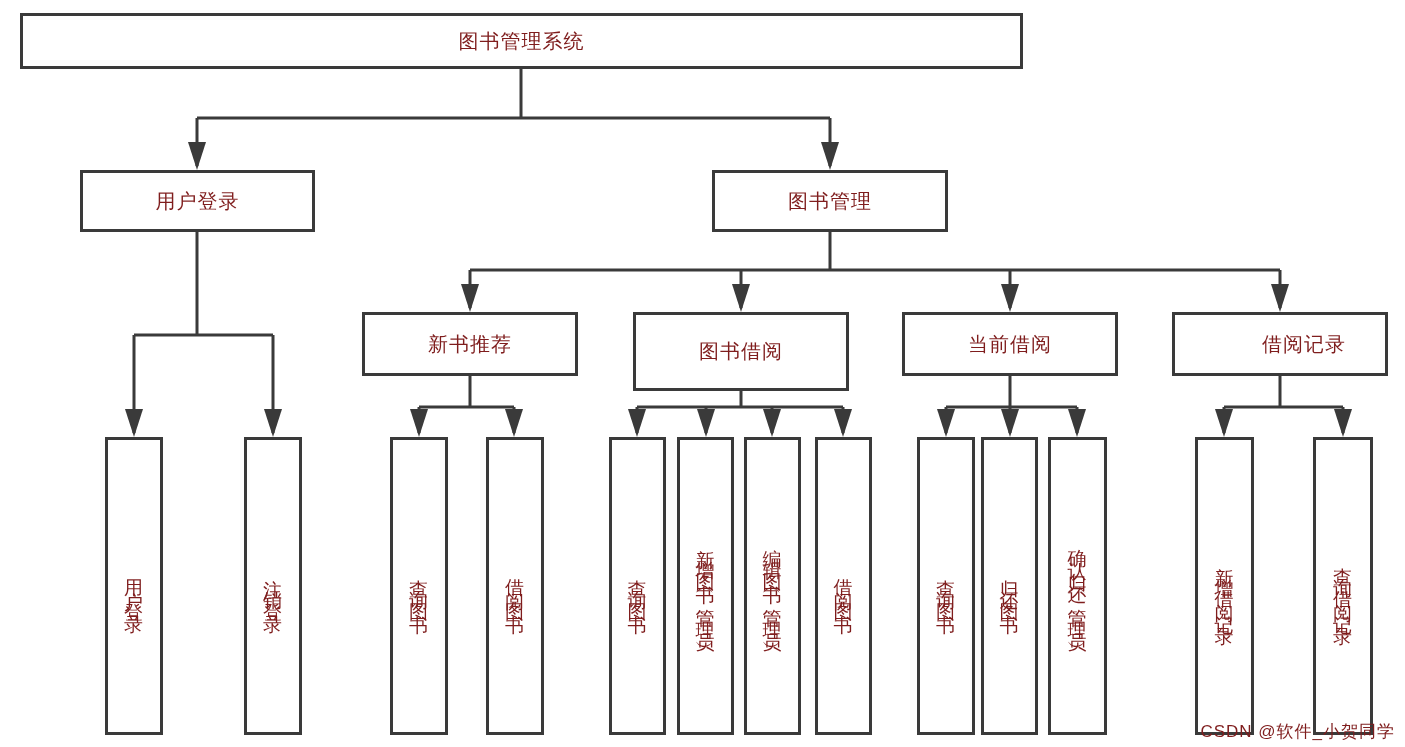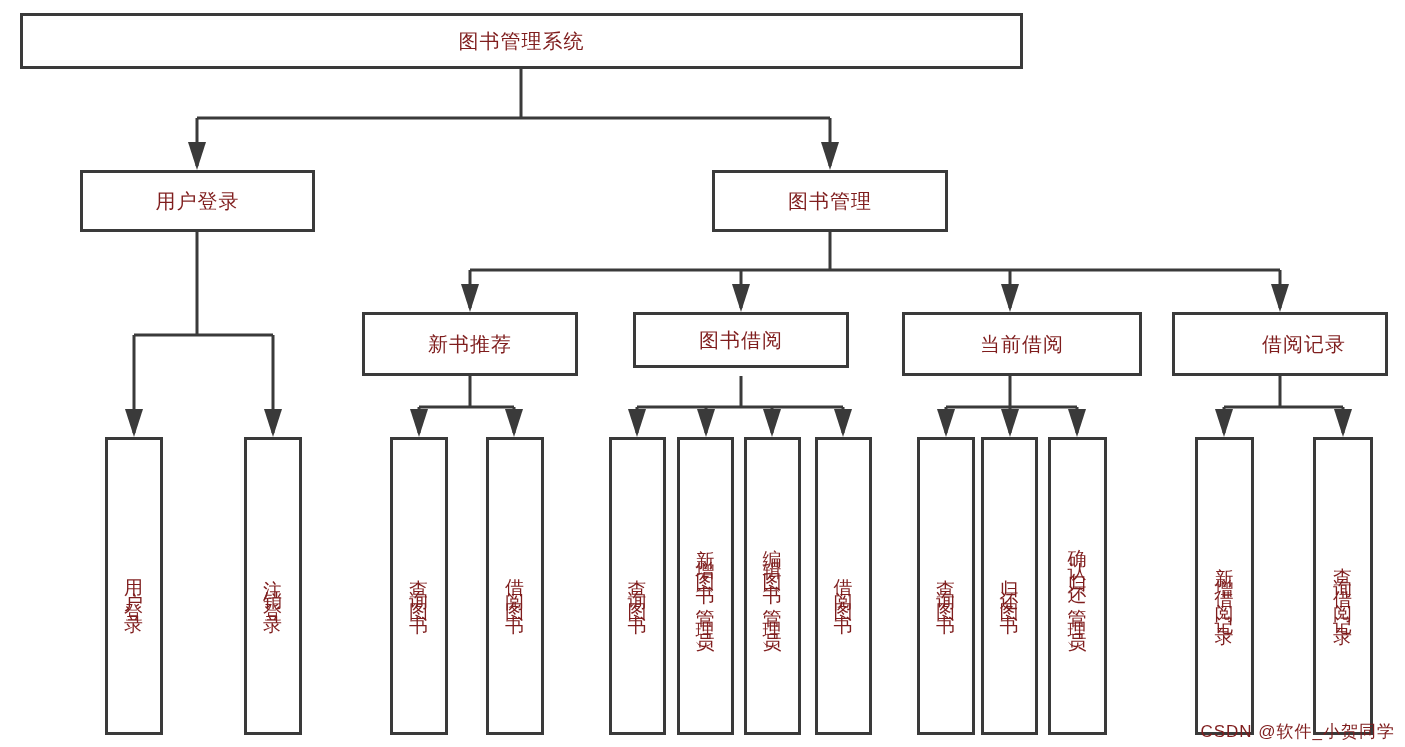--- a/index.html
+++ b/index.html
@@ -75,22 +75,22 @@
       <polygon points="1334,409 1352,409 1343,437"></polygon>
     </g>
   </svg>
 
   <div class="node" style="left:20px;top:13px;width:1003px;height:56px;">图书管理系统</div>
 
   <div class="node" style="left:80px;top:170px;width:235px;height:62px;">用户登录</div>
   <div class="node" style="left:712px;top:170px;width:236px;height:62px;">图书管理</div>
 
   <div class="node" style="left:362px;top:312px;width:216px;height:64px;">新书推荐</div>
-  <div class="node" style="left:633px;top:312px;width:216px;height:56px;">图书借阅</div>
-  <div class="node" style="left:902px;top:312px;width:240px;height:64px;">当前借阅</div>
+  <div class="node" style="left:633px;top:312px;width:216px;height:79px;">图书借阅</div>
+  <div class="node" style="left:902px;top:312px;width:216px;height:64px;">当前借阅</div>
   <div class="node" style="left:1172px;top:312px;width:216px;height:64px;padding-left:48px;">借阅记录</div>
 
   <div class="node vnode" style="left:105px;top:437px;width:58px;height:298px;">用户登录</div>
   <div class="node vnode" style="left:244px;top:437px;width:58px;height:298px;">注销登录</div>
 
   <div class="node vnode" style="left:390px;top:437px;width:58px;height:298px;">查询图书</div>
   <div class="node vnode" style="left:486px;top:437px;width:58px;height:298px;">借阅图书</div>
 
   <div class="node vnode" style="left:609px;top:437px;width:57px;height:298px;">查询图书</div>
   <div class="node vnode" style="left:677px;top:437px;width:57px;height:298px;">新增图书（管理员）</div>

